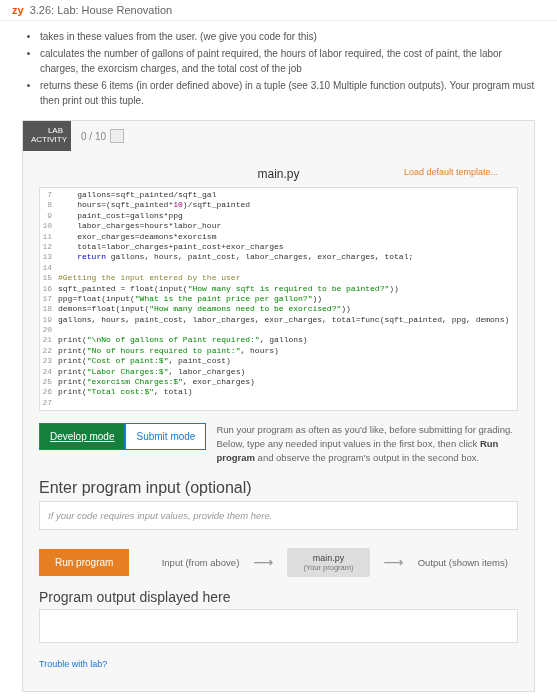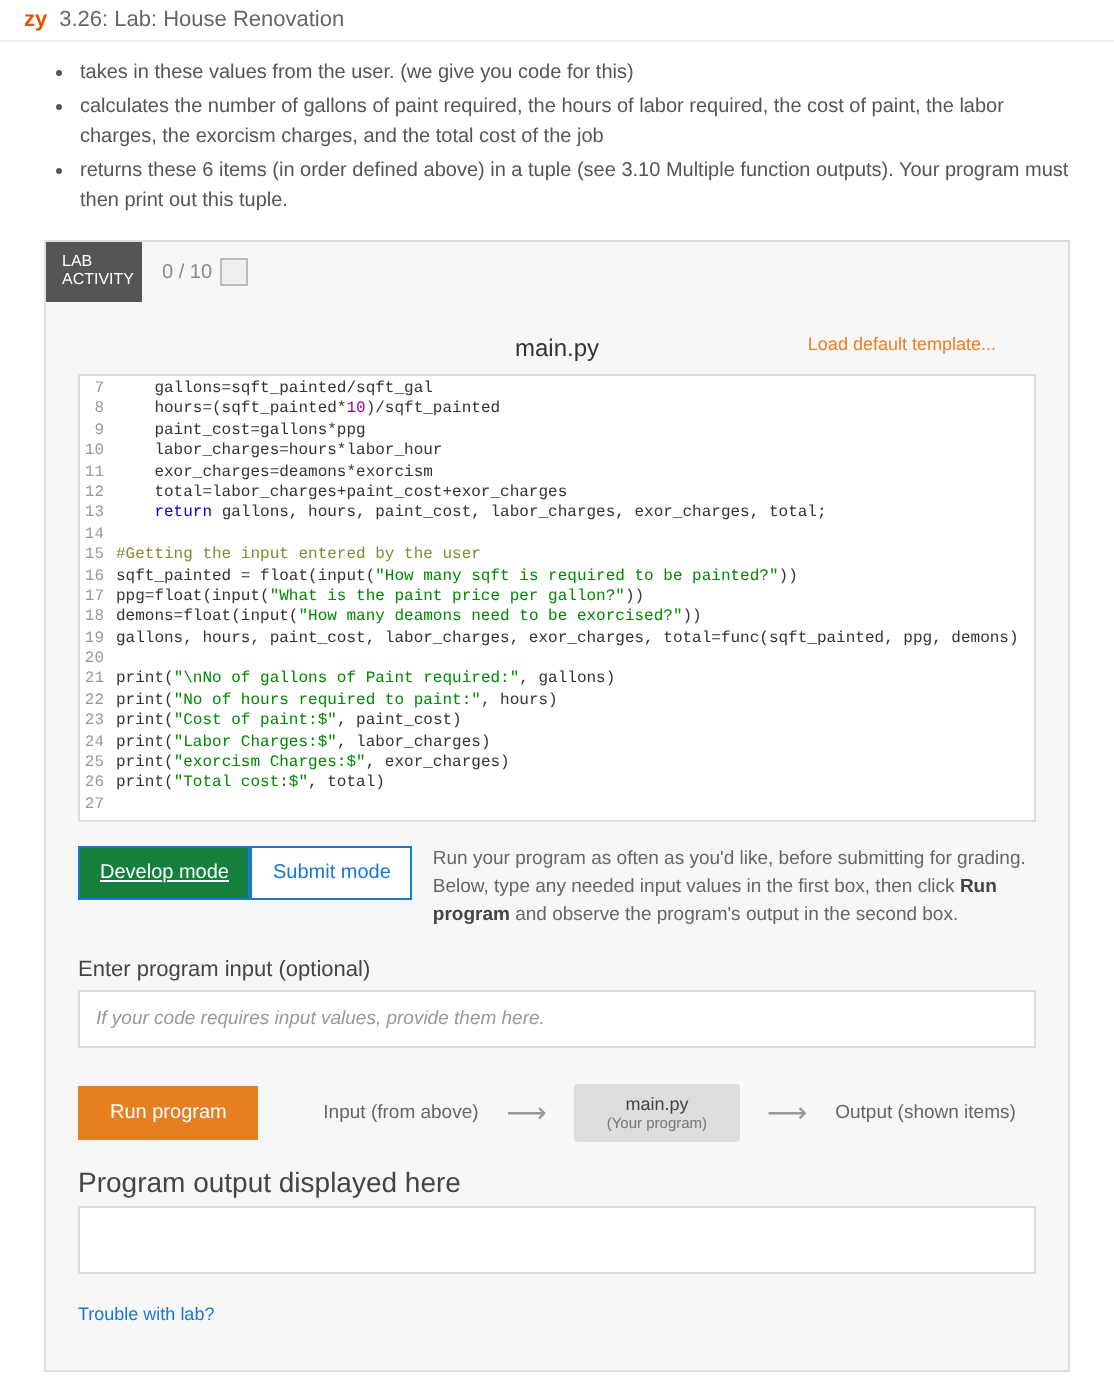--- a/index.html
+++ b/index.html
@@ -3,21 +3,21 @@
   <meta charset="utf-8">
   <style>
     * { margin: 0; padding: 0; box-sizing: border-box; }
     body { font-family: -apple-system, BlinkMacSystemFont, "Segoe UI", Arial, sans-serif; font-size: 11px; color: #333; background: #fff; width: 557px; }
     .header-bar { padding: 4px 12px; font-size: 11px; color: #666; border-bottom: 1px solid #eee; display: flex; align-items: flex-end; }
     .header-bar .orange { color: #e65100; font-weight: bold; margin-right: 6px; }
     .content { padding: 8px 22px; }
     ul.desc { list-style: disc; margin-left: 18px; margin-bottom: 12px; }
     ul.desc li { font-size: 10px; color: #555; line-height: 1.5; margin-bottom: 2px; }
     .activity-box { border: 1px solid #ddd; margin-bottom: 14px; }
-    .activity-header { display: flex; align-items: stretch; background: #f7f7f7; }
+    .activity-header { display: flex; align-items: stretch; background: #f7f7f7; text-align: right; }
     .lab-tag { background: #555; color: #fff; font-size: 8px; padding: 6px 8px; line-height: 1.1; width: 48px; }
     .lab-title { flex: 1; padding: 8px 10px; font-size: 11px; color: #444; }
     .lab-score { padding: 8px 10px; font-size: 10px; color: #888; display: flex; align-items: center; gap: 4px; }
     .score-box { width: 14px; height: 14px; border: 1px solid #bbb; background: #eee; }
     .main-section { background: #f7f7f7; padding: 10px 16px 16px; }
     .filename-bar { text-align: center; font-size: 12px; font-weight: 500; color: #333; padding: 6px 0; position: relative; }
     .load-template { position: absolute; right: 20px; top: 6px; font-size: 9px; color: #e67e22; cursor: pointer; }
     .code-area { background: #fff; border: 1px solid #ddd; font-family: "Courier New", monospace; font-size: 8px; line-height: 1.3; padding: 2px 0; color: #333; overflow: hidden; white-space: pre; }
     .code-line { display: flex; }
     .ln { width: 18px; text-align: right; color: #999; padding-right: 6px; flex-shrink: 0; }
@@ -25,21 +25,21 @@
     .c-kw { color: #0000cc; }
     .c-str { color: #008800; }
     .c-num { color: #aa0088; }
     .c-cmt { color: #888833; }
     .mode-row { display: flex; align-items: flex-start; margin-top: 12px; gap: 10px; }
     .mode-btn { padding: 7px 10px; font-size: 10px; border: 1px solid #1976d2; cursor: pointer; }
     .mode-dev { background: #15803d; color: #fff; text-decoration: underline; }
     .mode-sub { background: #fff; color: #1976d2; }
     .mode-desc { font-size: 9.5px; color: #666; line-height: 1.45; flex: 1; }
     .mode-desc b { color: #444; }
-    .input-label { font-size: 11px; color: #444; margin-top: 14px; margin-bottom: 4px; }
+    .input-label { font-size: 16px; color: #444; margin-top: 14px; margin-bottom: 4px; }
     .input-box { width: 100%; background: #fff; border: 1px solid #ddd; padding: 8px; font-size: 9.5px; color: #999; font-style: italic; }
     .run-row { display: flex; align-items: center; margin-top: 18px; gap: 14px; font-size: 9.5px; color: #666; }
     .run-btn { background: #e67e22; color: #fff; padding: 8px 16px; font-size: 10px; border: none; cursor: pointer; }
     .arrow { font-size: 14px; color: #999; }
     .mainpy-box { background: #ddd; padding: 5px 16px; text-align: center; border-radius: 2px; }
     .mainpy-box .f { font-size: 9px; color: #444; font-weight: 500; }
     .mainpy-box .s { font-size: 7.5px; color: #777; }
     .output-label { font-size: 14px; color: #444; margin-top: 12px; margin-bottom: 4px; }
     .output-box { width: 100%; height: 34px; background: #fff; border: 1px solid #ddd; }
     .trouble { text-align: left; margin-top: 14px; margin-bottom: 6px; }

